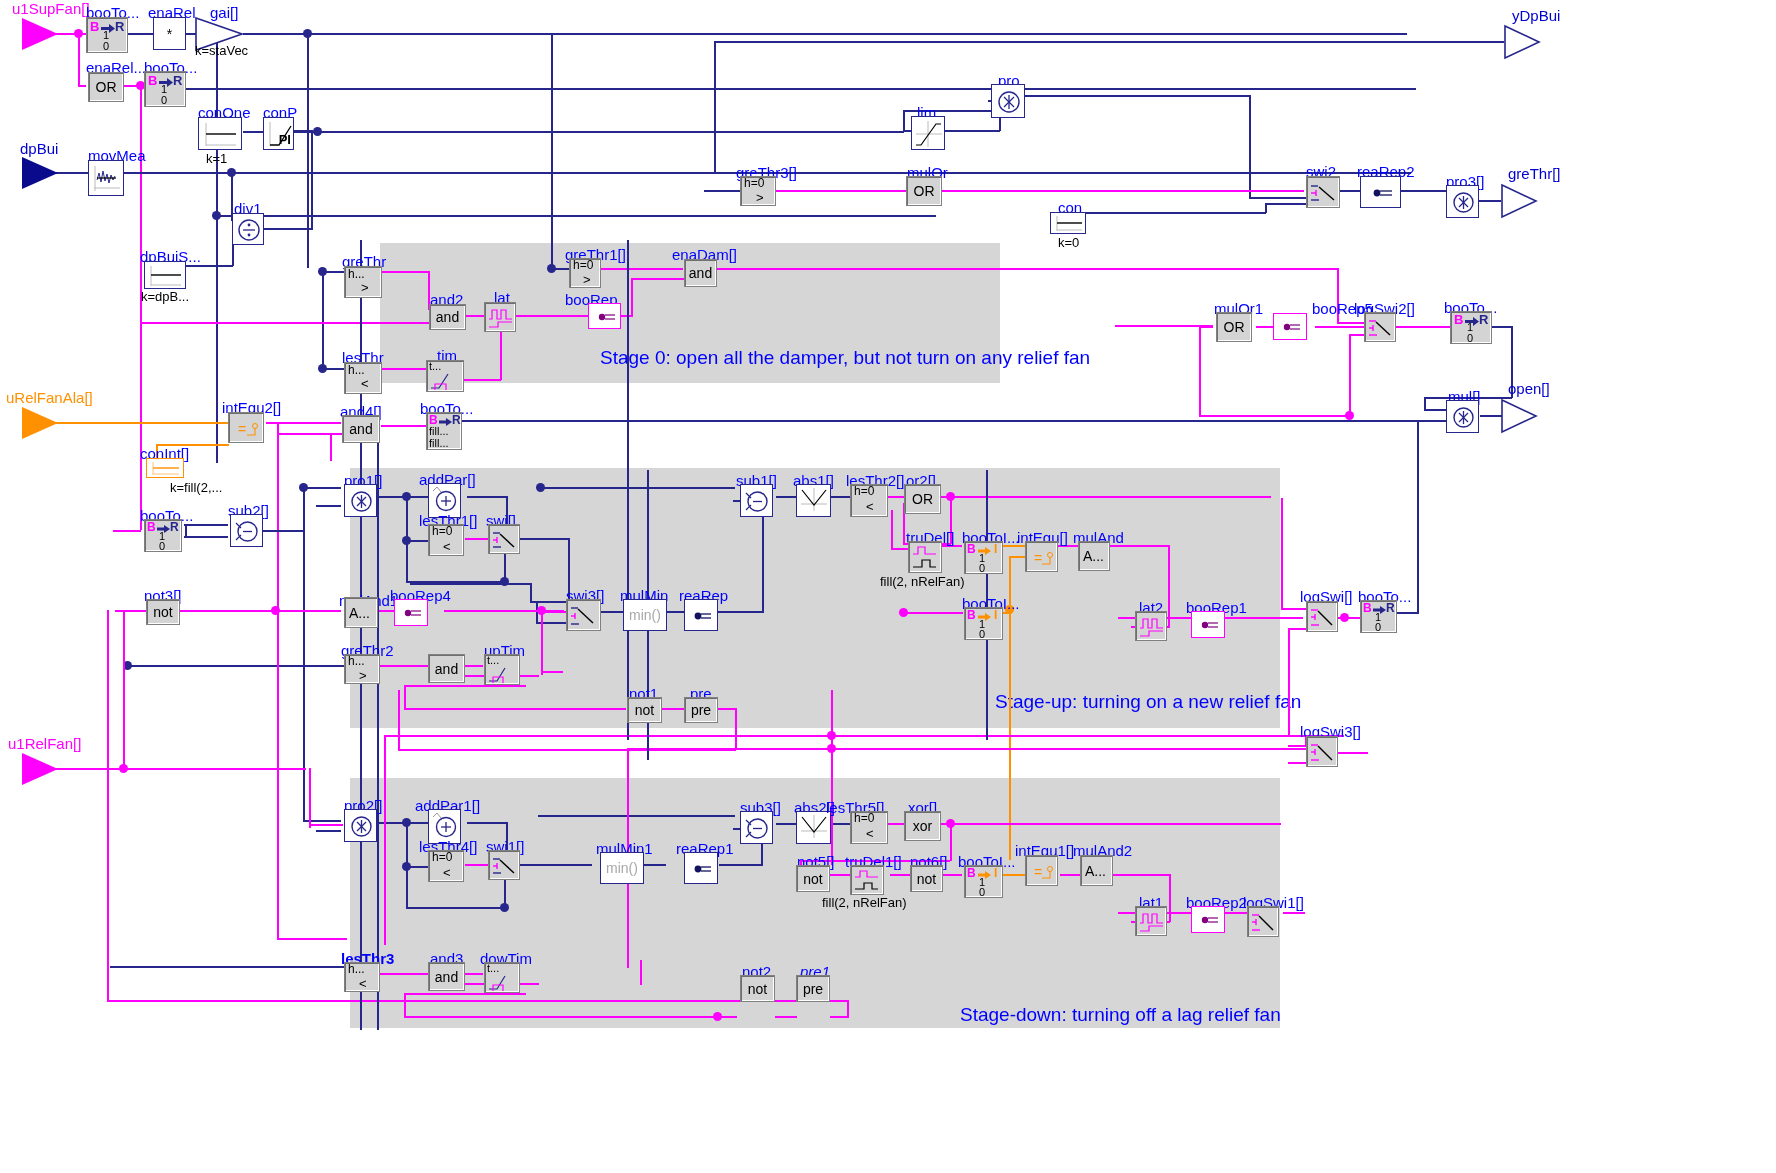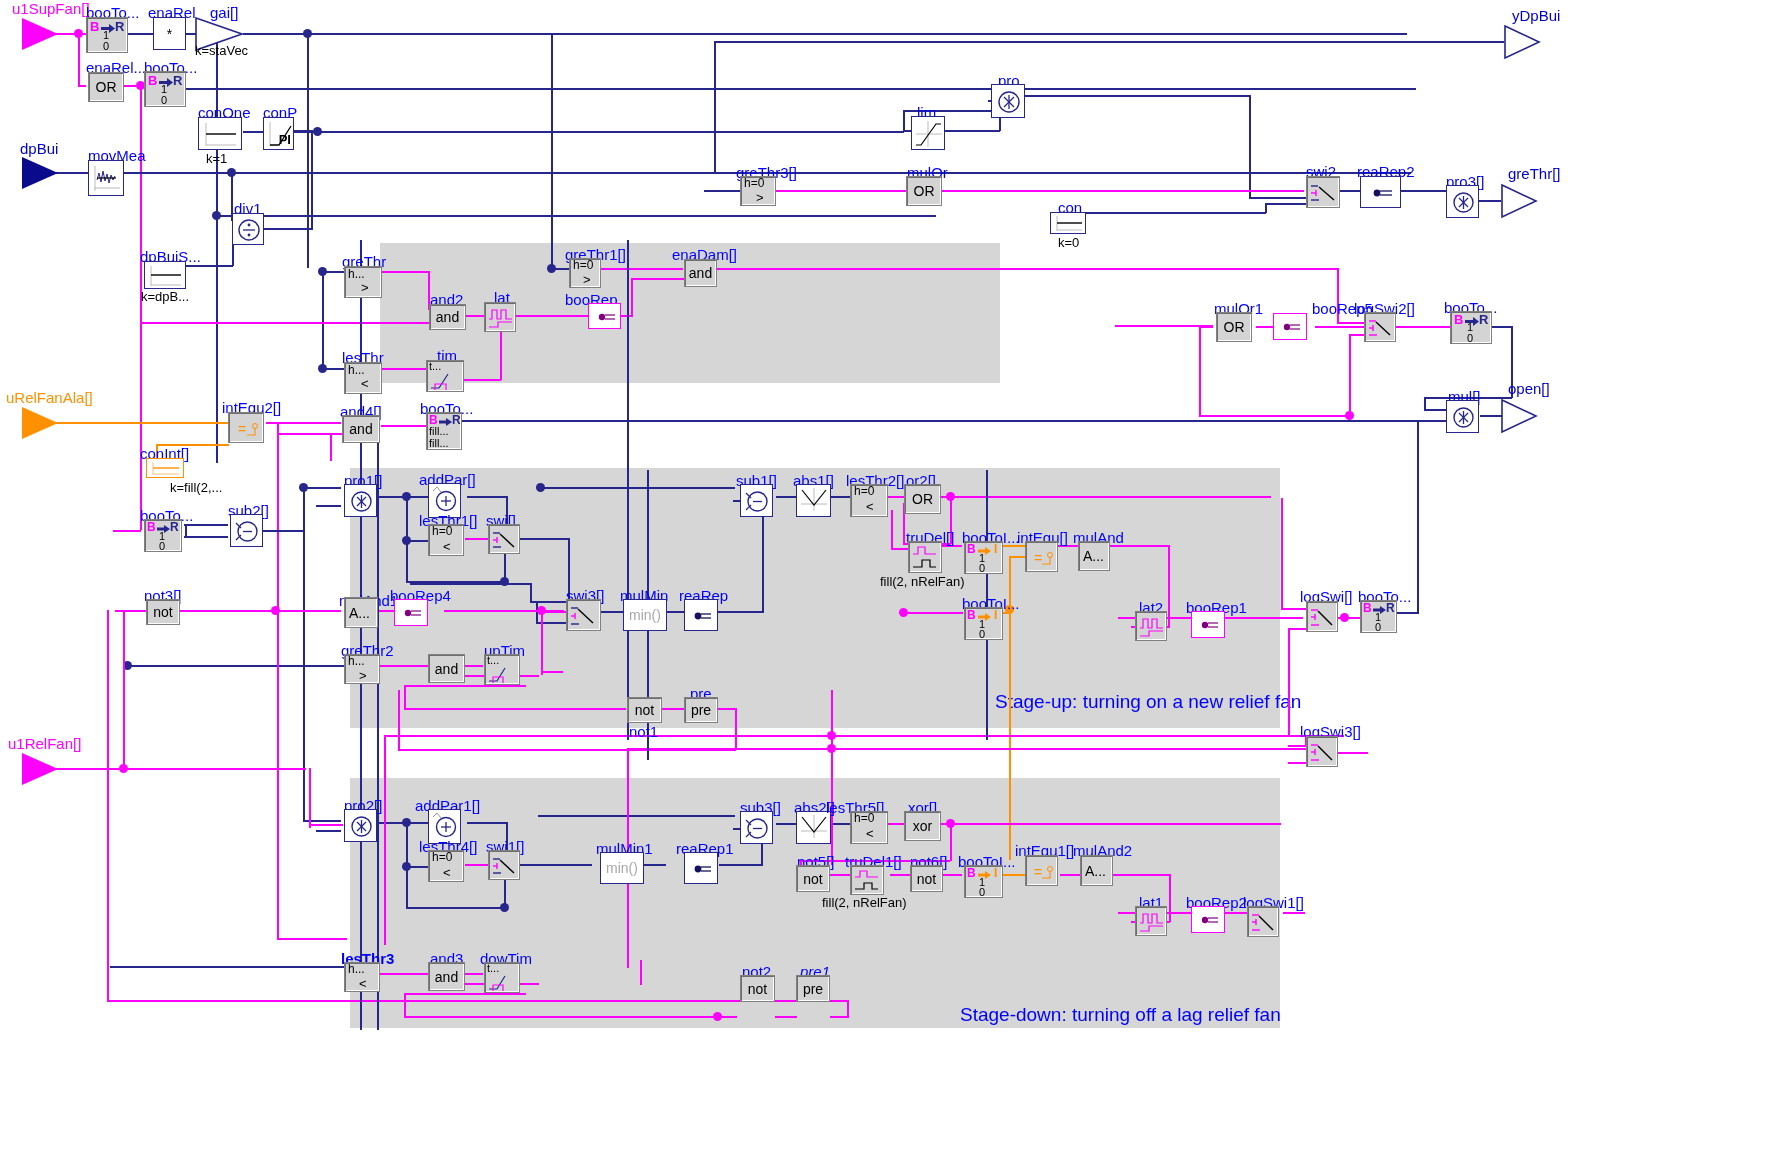--- a/index.html
+++ b/index.html
@@ -39,20 +39,21 @@
 
   svg.ic{position:absolute;left:0;top:0;overflow:visible;}
 </style>
 </head>
 <body>
 
 <div id="canvas">
 
   <div class="grp" style="left:380px;top:243px;width:620px;height:140px;"></div>
   <div class="grp" style="left:545px;top:243px;width:455px;height:140px;"></div>
+  <div class="grp-txt" style="left:600px;top:348px;">Stage 0: open all the damper, but not turn on any relief fan</div>
 
   <div class="grp" style="left:350px;top:468px;width:930px;height:260px;"></div>
   <div class="grp" style="left:860px;top:468px;width:420px;height:260px;"></div>
   <div class="grp-txt" style="left:995px;top:692px;">Stage-up: turning on a new relief fan</div>
 
   <div class="grp" style="left:350px;top:778px;width:930px;height:250px;"></div>
   <div class="grp" style="left:350px;top:941px;width:930px;height:87px;"></div>
   <div class="grp-txt" style="left:960px;top:1005px;">Stage-down: turning off a lag relief fan</div>
 
   <div class="wm wh" style="left:55px;top:33px;width:32px;height:1.5px;"></div>
@@ -924,21 +925,21 @@
 
   <div class="lbl-blk" style="left:484px;top:643px;">upTim</div>
   <div class="blk-g" style="left:484px;top:654px;width:36px;height:31px;">
     <span style="position:absolute;left:2px;top:-1px;font-size:11px;">t...</span>
     <svg class="ic" style="left:3px;top:9px;" width="30" height="21">
       <path d="M1 17 L9 17 L17 4" stroke="#26268c" stroke-width="1.2" fill="none"></path>
       <path d="M5 19 L5 13 L15 13 L15 19" stroke="#ff00ff" stroke-width="1.2" fill="none"></path>
     </svg>
   </div>
 
-  <div class="lbl-blk" style="left:629px;top:724px;">not1</div>
+  <div class="lbl-blk" style="left:629px;top:686px;">not1</div>
   <div class="blk-g" style="left:627px;top:697px;width:35px;height:26px;">
     <div class="blk-txt">not</div>
   </div>
 
   <div class="lbl-blk" style="left:690px;top:686px;">pre</div>
   <div class="blk-g" style="left:684px;top:697px;width:34px;height:26px;">
     <div class="blk-txt">pre</div>
   </div>
 
   <div class="lbl-blk" style="left:1139px;top:600px;">lat2</div>

